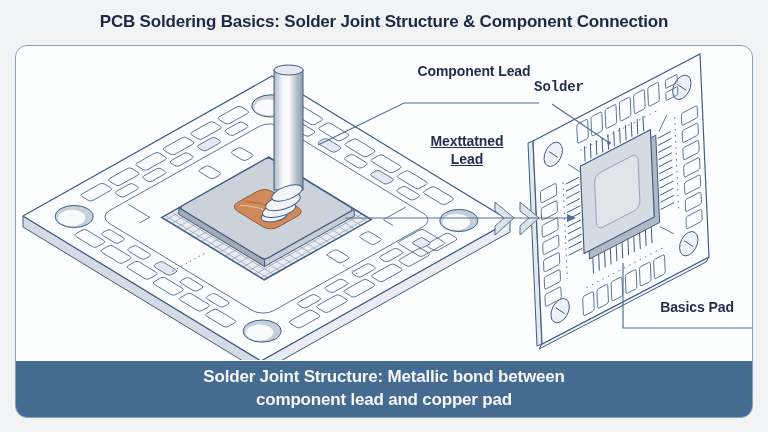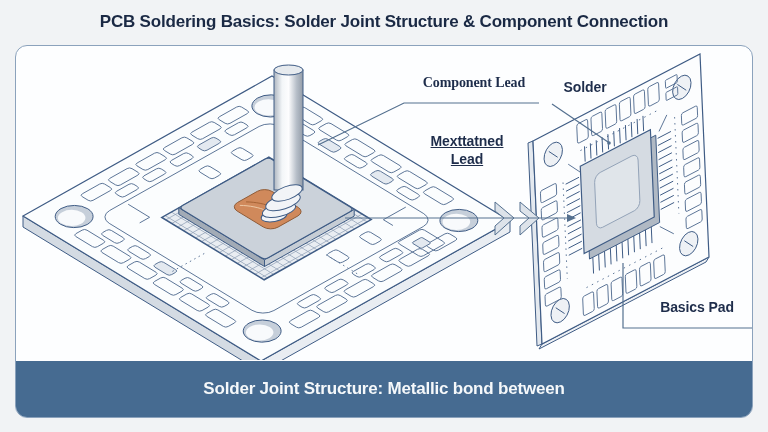--- a/index.html
+++ b/index.html
@@ -234,28 +234,29 @@
       </g>
 
       <g stroke="#54708f" stroke-width="1.2" fill="none">
         <polyline points="302,99 388,57 523,57"></polyline>
         <line x1="536" y1="58" x2="592" y2="96"></line>
         <circle cx="593" cy="97" r="1.8" fill="#54708f" stroke="none"></circle>
         <polyline points="607,217 607,282 736,282"></polyline>
       </g>
     </svg>
 
-    <div class="lbl" style="left:388px;top:28px;width:140px;font-family:Liberation Serif, serif;">Component Lead</div>
-
-    <div class="lbl" style="left:538px;top:32px;width:62px;">Solder</div>
+    <div class="lbl" style="left:388px;top:16px;width:140px;">Component Lead</div>
+
+    <div class="lbl" style="left:512px;top:32px;width:62px;font-family:Liberation Mono, monospace;">Solder</div>
 
     <div class="lbl" style="left:392px;top:86px;width:118px;text-decoration:underline;">
       <span>Mexttatned</span><br>
       <span>Lead</span>
     </div>
 
     <div class="lbl" style="left:626px;top:252px;width:110px;">Basics Pad</div>
   </div>
 
   <div class="banner">
     <span>Solder Joint Structure: Metallic bond between</span>
+    <span>component lead and copper pad</span>
   </div>
 </div>
 
 </body></html>

